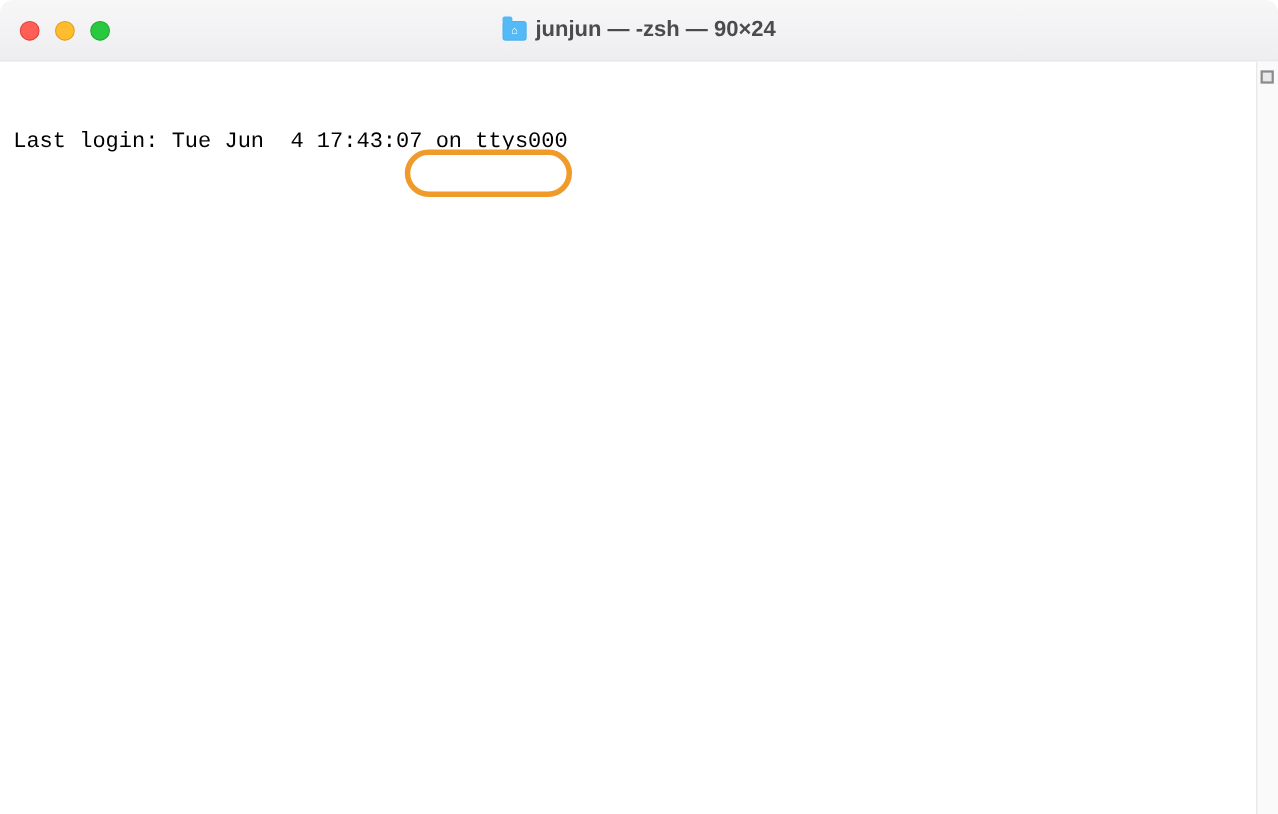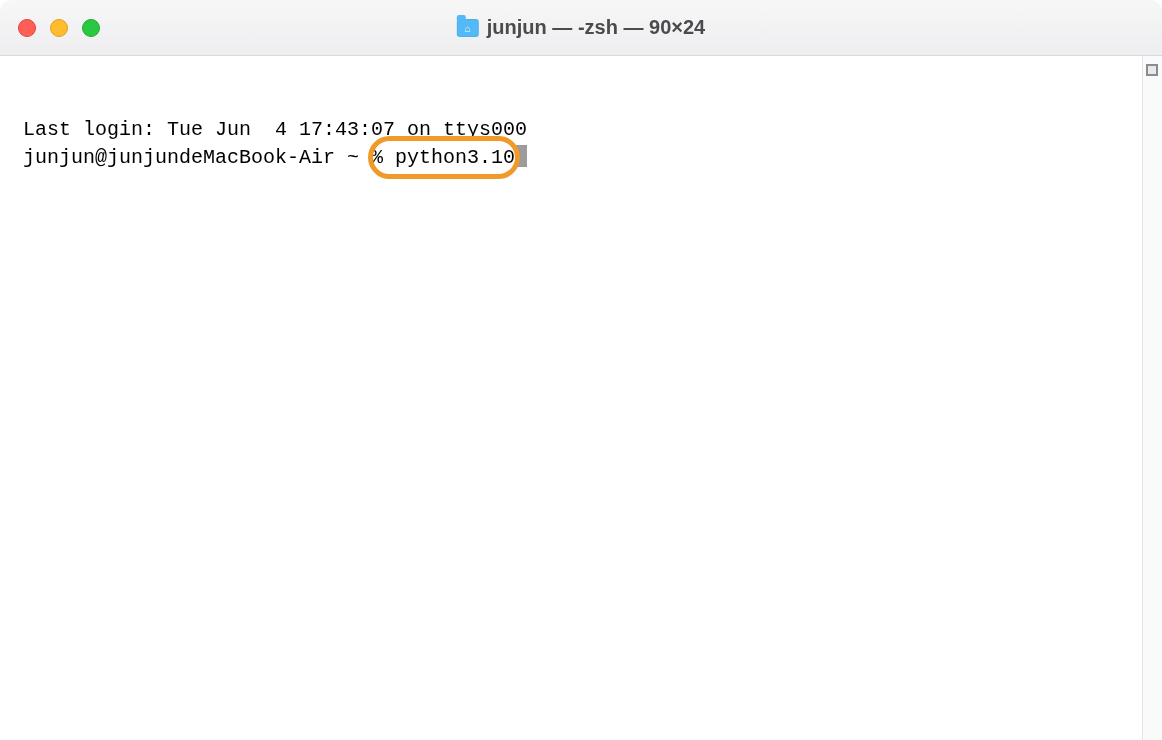--- a/index.html
+++ b/index.html
@@ -81,21 +81,21 @@
       left: 50%;
       top: 50%;
       transform: translate(-50%, -45%);
       font-size: 10px;
       color: #ffffff;
       line-height: 1;
     }
     .terminal-body {
       flex: 1;
       background: #ffffff;
-      padding: 4px 23px;
+      padding: 4px 12px;
       font-size: 20px;
       line-height: 28px;
       color: #000000;
       position: relative;
       white-space: pre;
     }
     .line {
       display: block;
     }
     .cursor {
@@ -151,21 +151,21 @@
     </div>
     <div class="title-center">
       <span class="folder-icon">
         <span class="house">⌂</span>
       </span>
       <span>junjun — -zsh — 90×24</span>
     </div>
   </div>
 
   <div class="terminal-body">
-    <span class="line">Last login: Tue Jun  4 17:43:07 on ttys000</span><span class="line"><span>junjun@junjundeMacBook-Air ~ % </span><span>python3.10</span><span class="cursor"></span></span>
+    <span class="line">Last login: Tue Jun  4 17:43:07 on ttys000</span>
 
     <div class="highlight-ring" id="highlight-ring" style="left: 368.062px; top: 80px; width: 152.031px; height: 43px;"></div>
   </div>
 
   <div class="scroll-gutter">
     <div class="scroll-indicator">
       <div class="scroll-indicator-square"></div>
     </div>
   </div>
 

